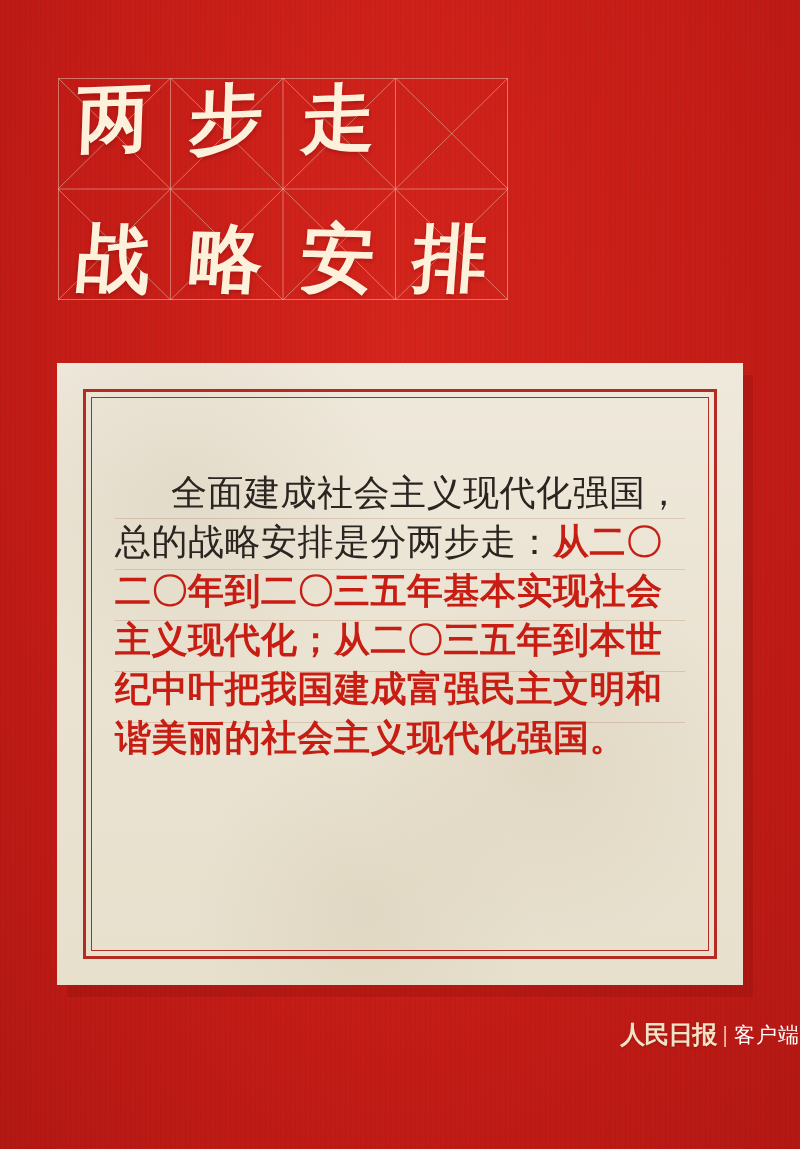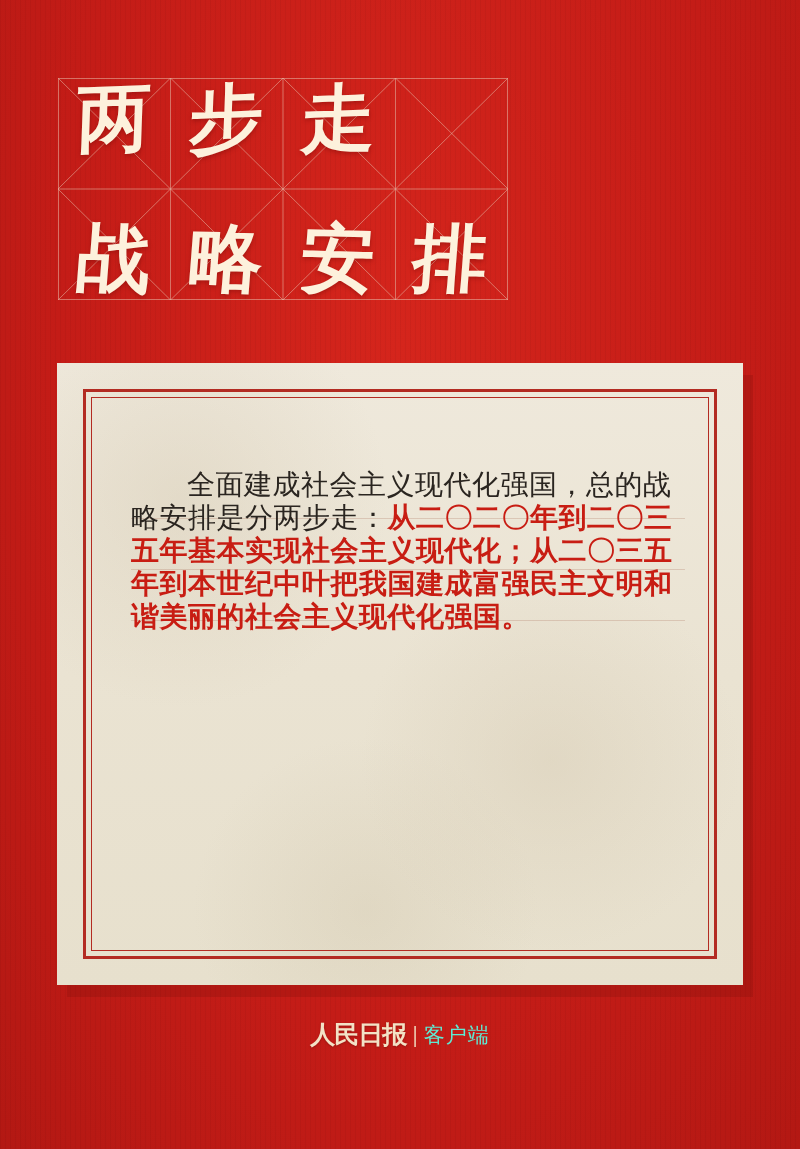--- a/index.html
+++ b/index.html
@@ -108,67 +108,67 @@
 
   .card-text {
     position: absolute;
     left: 58px;
     top: 105px;
     right: 58px;
     bottom: 60px;
   }
   .para {
     font-family: "Liberation Sans", sans-serif;
-    font-size: 28px;
-    line-height: 33px;
+    font-size: 36px;
+    line-height: 49px;
     color: #2a2520;
     text-indent: 56px;
-    margin: 0 0 8px 16px;
+    margin: 0 0 8px 0;
     letter-spacing: 0.5px;
     background-image: linear-gradient(to bottom, transparent 50px, rgba(185,140,120,0.35) 50px, rgba(185,140,120,0.35) 51px, transparent 51px);
     background-size: 100% 51px;
   }
   .para .hl {
     color: #c81d13;
     font-weight: 700;
     text-indent: 0;
   }
   .para.p2 {
     margin-top: 14px;
   }
 
   
   .footer {
     position: absolute;
     left: 0;
     right: 0;
     top: 1018px;
     display: flex;
-    justify-content: center;
+    justify-content: flex-end;
     align-items: center;
     gap: 4px;
   }
   .footer-mark {
     font-family: "Liberation Serif", "DejaVu Serif", serif;
     font-weight: 700;
     font-size: 25px;
     color: #f3e2c6;
     letter-spacing: -1px;
     text-shadow: 0 1px 2px rgba(110,12,8,0.5);
   }
   .footer-sep {
     color: #f3e2c6;
     font-size: 22px;
     opacity: 0.8;
     margin: 0 2px;
   }
   .footer-sub {
     font-family: "Liberation Sans", sans-serif;
     font-size: 21px;
-    color: #5eead4;
+    color: #ffffff;
     letter-spacing: 1px;
   }
 </style>
 </head>
 <body>
 
 <div class="bg-texture"></div>
 
 <div class="title-block">
   <svg class="grid" viewBox="0 0 450 222">

